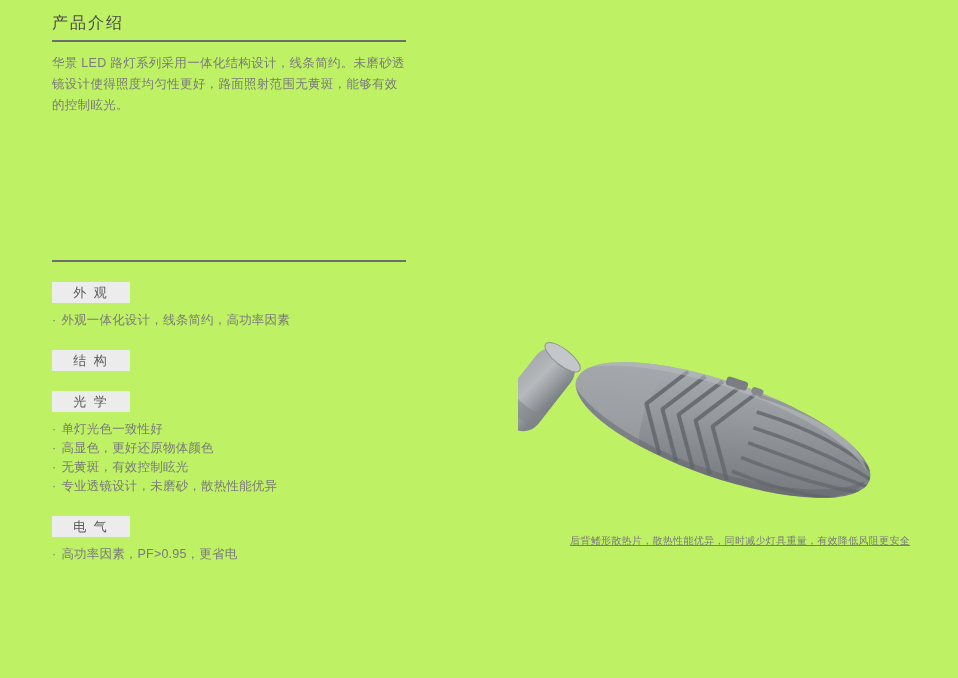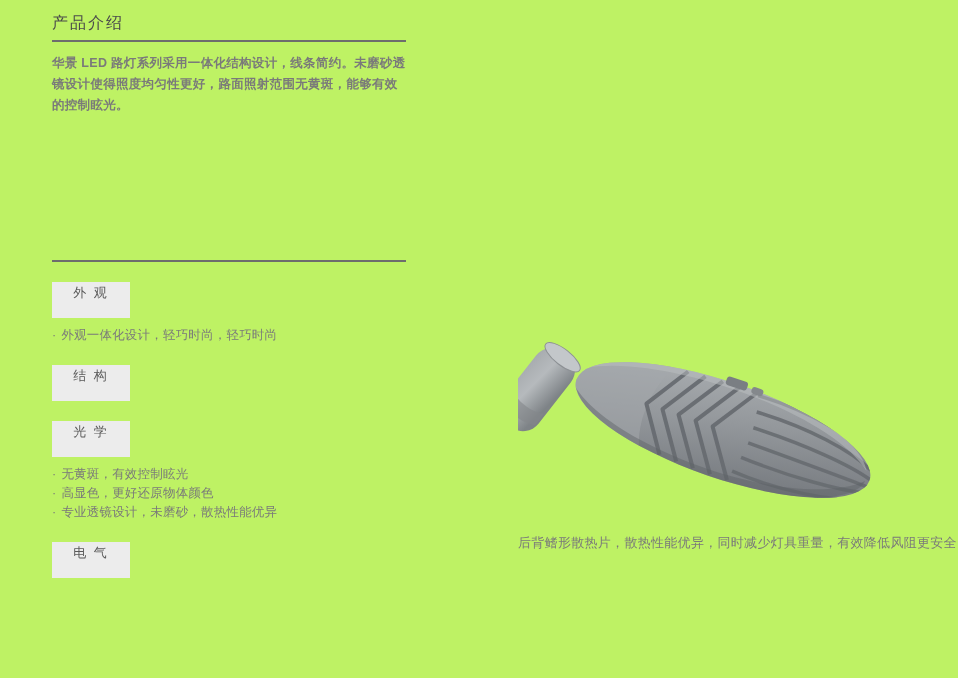--- a/index.html
+++ b/index.html
@@ -27,27 +27,26 @@
     height: 2px;
     background: #6d6d6d;
     margin-top: 6px;
   }
   .intro-text {
     margin: 11px 0 0 0;
     font-size: 12.5px;
     line-height: 21px;
     color: #7a7a7a;
     letter-spacing: 0.3px;
-    font-weight: bold;
   }
 
   .group { margin-top: 20px; }
   .group:first-of-type { margin-top: 21px; }
   .group-label {
-    width: 78px; height: 36px; line-height: 21px;
+    width: 78px; height: 21px; line-height: 21px;
     background: #ececec;
     color: #5a5a5a;
     font-size: 13px;
     text-align: center;
     letter-spacing: 2px;
   }
   .bullets { margin-top: 8px; }
   .bullet {
     font-size: 12.5px;
     line-height: 19px;
@@ -60,63 +59,68 @@
   
   .product-figure {
     position: absolute;
     left: 518px; top: 330px;
     width: 392px;
     margin: 0;
   }
   .lamp-svg { display: block; width: 392px; height: 196px; }
   .figure-caption {
     margin-top: 8px;
-    font-size: 13px;
+    font-size: 10px;
     color: #7a7a7a;
     text-align: right;
     white-space: nowrap;
     letter-spacing: 0.3px;
+    text-decoration: underline;
   }
 </style>
 </head>
 <body>
 
 <div class="page">
 
   <section class="sec sec-intro">
     <h2 class="sec-title">产品介绍</h2>
     <div class="rule"></div>
     <p class="intro-text">华景 LED 路灯系列采用一体化结构设计，线条简约。未磨砂透镜设计使得照度均匀性更好，路面照射范围无黄斑，能够有效的控制眩光。</p>
   </section>
 
   <section class="sec sec-features">
     <div class="rule"></div>
 
     <div class="group">
       <div class="group-label">外 观</div>
       <div class="bullets">
-        <div class="bullet"><span class="dot">·</span><span>外观一体化设计，轻巧时尚，轻巧时尚</span></div>
+        <div class="bullet"><span class="dot">·</span><span>外观一体化设计，线条简约，高功率因素</span></div>
       </div>
     </div>
 
     <div class="group">
       <div class="group-label">结 构</div>
     </div>
 
     <div class="group">
       <div class="group-label">光 学</div>
       <div class="bullets">
+        <div class="bullet"><span class="dot">·</span><span>单灯光色一致性好</span></div>
+        <div class="bullet"><span class="dot">·</span><span>高显色，更好还原物体颜色</span></div>
         <div class="bullet"><span class="dot">·</span><span>无黄斑，有效控制眩光</span></div>
-        <div class="bullet"><span class="dot">·</span><span>高显色，更好还原物体颜色</span></div>
         <div class="bullet"><span class="dot">·</span><span>专业透镜设计，未磨砂，散热性能优异</span></div>
       </div>
     </div>
 
     <div class="group">
       <div class="group-label">电 气</div>
+      <div class="bullets">
+        <div class="bullet"><span class="dot">·</span><span>高功率因素，PF&gt;0.95，更省电</span></div>
+      </div>
     </div>
 
   </section>
 
   <figure class="product-figure">
     <svg class="lamp-svg" viewBox="0 0 392 196" aria-hidden="true">
       <defs>
         <linearGradient id="gArm" x1="0" y1="0" x2="1" y2="0.25">
           <stop offset="0" stop-color="#a6aaae"></stop>
           <stop offset="0.45" stop-color="#b6babd"></stop>

